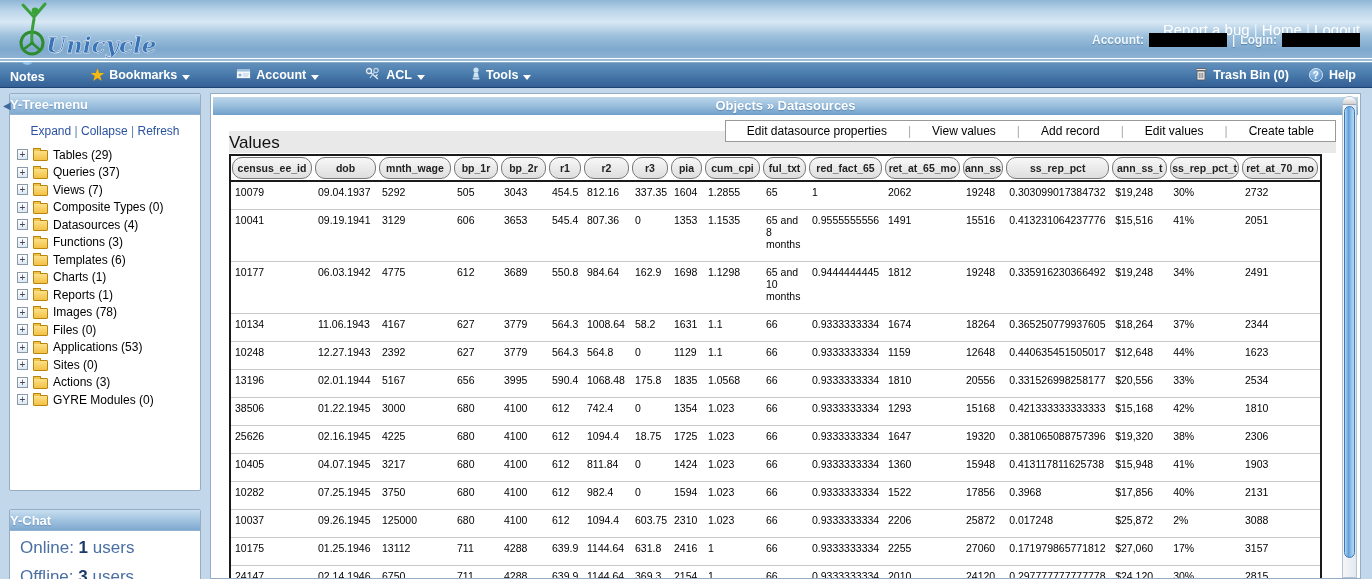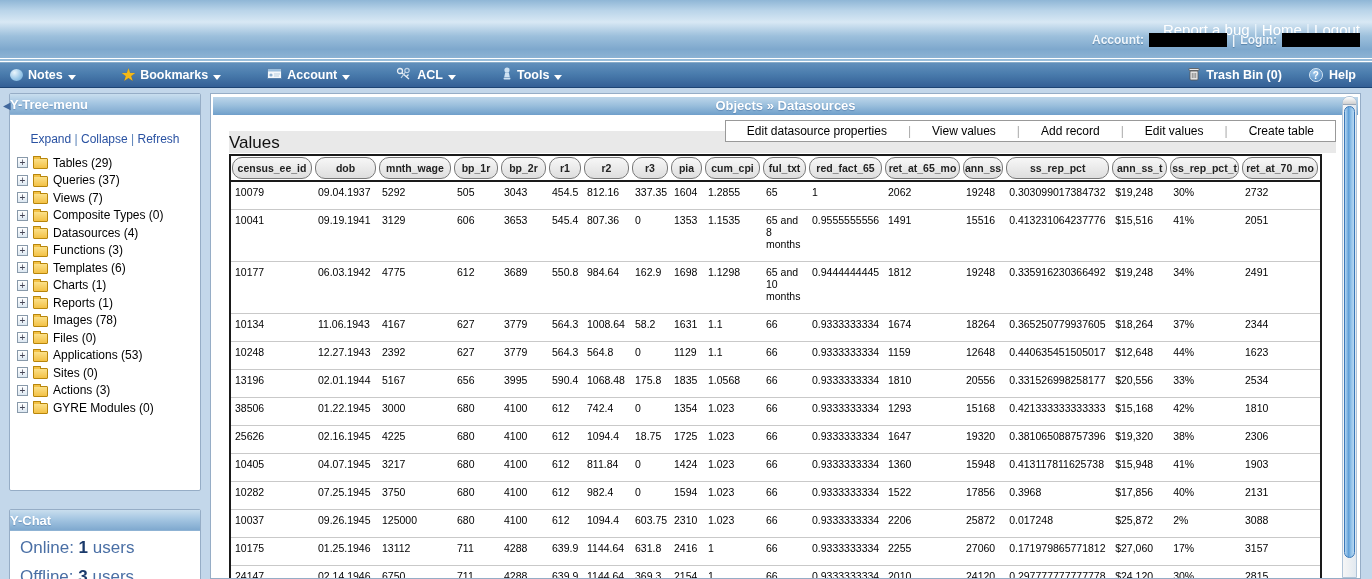--- a/index.html
+++ b/index.html
@@ -24,42 +24,42 @@
   }
   .redact { display: inline-block; width: 78px; height: 14px; background: #000; }
   
   .navbar {
     height: 26px; display: flex; align-items: center;
     background: linear-gradient(180deg,#6290bc 0%,#4a7cad 45%,#335f95 100%);
     border-top: 1px solid #86abc9; border-bottom: 1px solid #1d4474;
     color: #fff; font-weight: bold; font-size: 12.5px;
   }
   .nav-item { display: flex; align-items: center; gap: 5px; margin-right: 46px; cursor: pointer; }
-  .nav-item:first-child { margin-left: 10px; }
+  .nav-item:first-child { margin-left: 10px; flex-direction: column; }
   .caret { width: 0; height: 0; border-left: 4px solid transparent; border-right: 4px solid transparent; border-top: 5px solid #fff; margin-top: 4px; }
   .icon-bubble { width: 13px; height: 12px; border-radius: 50%;
     background: radial-gradient(circle at 35% 30%, #eaf5fc, #9cc8e8 55%, #6aa6d4); }
   .icon-star { color: #f5b916; font-size: 15px; line-height: 12px; text-shadow: 0 0 1px #a8750a; }
-  .nav-right { margin-left: auto; display: flex; align-items: center; gap: 27px; margin-right: 16px; }
+  .nav-right { margin-left: auto; display: flex; align-items: center; gap: 20px; margin-right: 16px; }
   .trash-group, .help-group { display: flex; align-items: center; gap: 6px; cursor: pointer; }
   .icon-help { width: 14px; height: 14px; border-radius: 50%; text-align: center; line-height: 14px;
     font-size: 10px; font-weight: bold; color: #fff;
     background: radial-gradient(circle at 35% 30%, #a6cdee, #3d77b4); border: 1px solid #d8e8f5; }
   
   .content { display: flex; align-items: flex-start; padding-top: 5px; }
   .collapse-arrow { position: absolute; left: 3px; top: 100px; color: #41689e; font-size: 10px; cursor: pointer; }
   .sidebar { width: 192px; margin-left: 9px; flex: none; }
   .panel { background: #fff; border: 1px solid #96adc6; border-radius: 2px; }
   .tree-panel { min-height: 398px; }
   .panel-header {
     height: 21px; line-height: 21px; text-align: left; color: #fff; font-weight: bold; font-size: 13px;
     background: linear-gradient(180deg,#c9deee 0%,#a5c6e2 45%,#7fa9cf 100%);
     border-bottom: 1px solid #8fb3d4; text-shadow: 0 1px 1px #6a93bd;
   }
-  .tree-actions { text-align: center; font-size: 12px; padding: 17px 0 7px; color: #2a52a2; }
+  .tree-actions { text-align: center; font-size: 12px; padding: 9px 0 7px; color: #2a52a2; }
   .tlink { cursor: pointer; color: #2a52a2; }
   .tsep { color: #5a82b8; }
   .tree-list { list-style: none; padding: 1px 0 0 7px; }
   .tree-item { display: flex; align-items: center; gap: 5px; height: 17.5px; font-size: 12px; color: #000; cursor: pointer; }
   .expander { width: 11px; height: 11px; flex: none; border: 1px solid #8899aa; text-align: center;
     line-height: 9px; font-size: 10px; color: #445; background: linear-gradient(#fff,#dde8f2); }
   .folder { width: 15px; height: 11px; flex: none; position: relative; border: 1px solid #b8860b; border-radius: 1px;
     background: linear-gradient(#fbe089,#f3c145); margin-top: 2px; }
   .folder::before { content: ""; position: absolute; top: -3px; left: -1px; width: 6px; height: 2px;
     background: #f3c145; border: 1px solid #b8860b; border-bottom: none; border-radius: 1px 1px 0 0; }
@@ -94,20 +94,31 @@
     background: linear-gradient(90deg,#f6f6f6,#e2e9f0); border: 1px solid #b0c4d8; border-radius: 7px 7px 0 0; }
   .vcap { position: absolute; top: 0; left: 0; right: 0; height: 8px;
     background: linear-gradient(#ffffff,#cfcfcf); border-bottom: 1px solid #9aa8b8; border-radius: 6px 6px 0 0; }
   .vthumb { position: absolute; top: 9px; left: 1px; width: 11px; height: 452px; border-radius: 6px;
     background: linear-gradient(90deg,#b8d8f2,#5f9fd8 40%,#8fc0e8 65%,#b8d8f2); border: 1px solid #3a78b8; cursor: pointer; }
 </style>
 </head>
 <body>
 
 <div class="top-header">
+  <div class="logo">
+    <svg width="160" height="58" viewBox="0 0 160 58">
+      <circle cx="22" cy="42" r="11" fill="none" stroke="#2e8b2e" stroke-width="3"></circle>
+      <circle cx="22" cy="42" r="2" fill="#2e8b2e"></circle>
+      <path d="M22 42 C21 32 23 24 24 18" fill="none" stroke="#3aa03a" stroke-width="3" stroke-linecap="round"></path>
+      <path d="M24 16 L13 4 M24 16 L35 3" fill="none" stroke="#3aa03a" stroke-width="3" stroke-linecap="round"></path>
+      <circle cx="25" cy="10" r="3.4" fill="#3aa03a"></circle>
+      <path d="M22 42 L14 48 M22 42 L30 49" fill="none" stroke="#2e8b2e" stroke-width="2.4" stroke-linecap="round"></path>
+      <text x="36" y="52" font-family="DejaVu Serif, serif" font-style="italic" font-weight="bold" font-size="23" fill="#3a74b8" stroke="#ffffff" stroke-width="0.4">Unicycle</text>
+    </svg>
+  </div>
   <div class="header-links"><span class="hlink">Report a bug</span><span class="hsep"> | </span><span class="hlink">Home</span><span class="hsep"> | </span><span class="hlink">Logout</span></div>
   <div class="account-row">
     <span>Account:</span>
     <span class="redact"></span>
     <span>|</span>
     <span>Login:</span>
     <span class="redact"></span>
   </div>
 </div>
 

